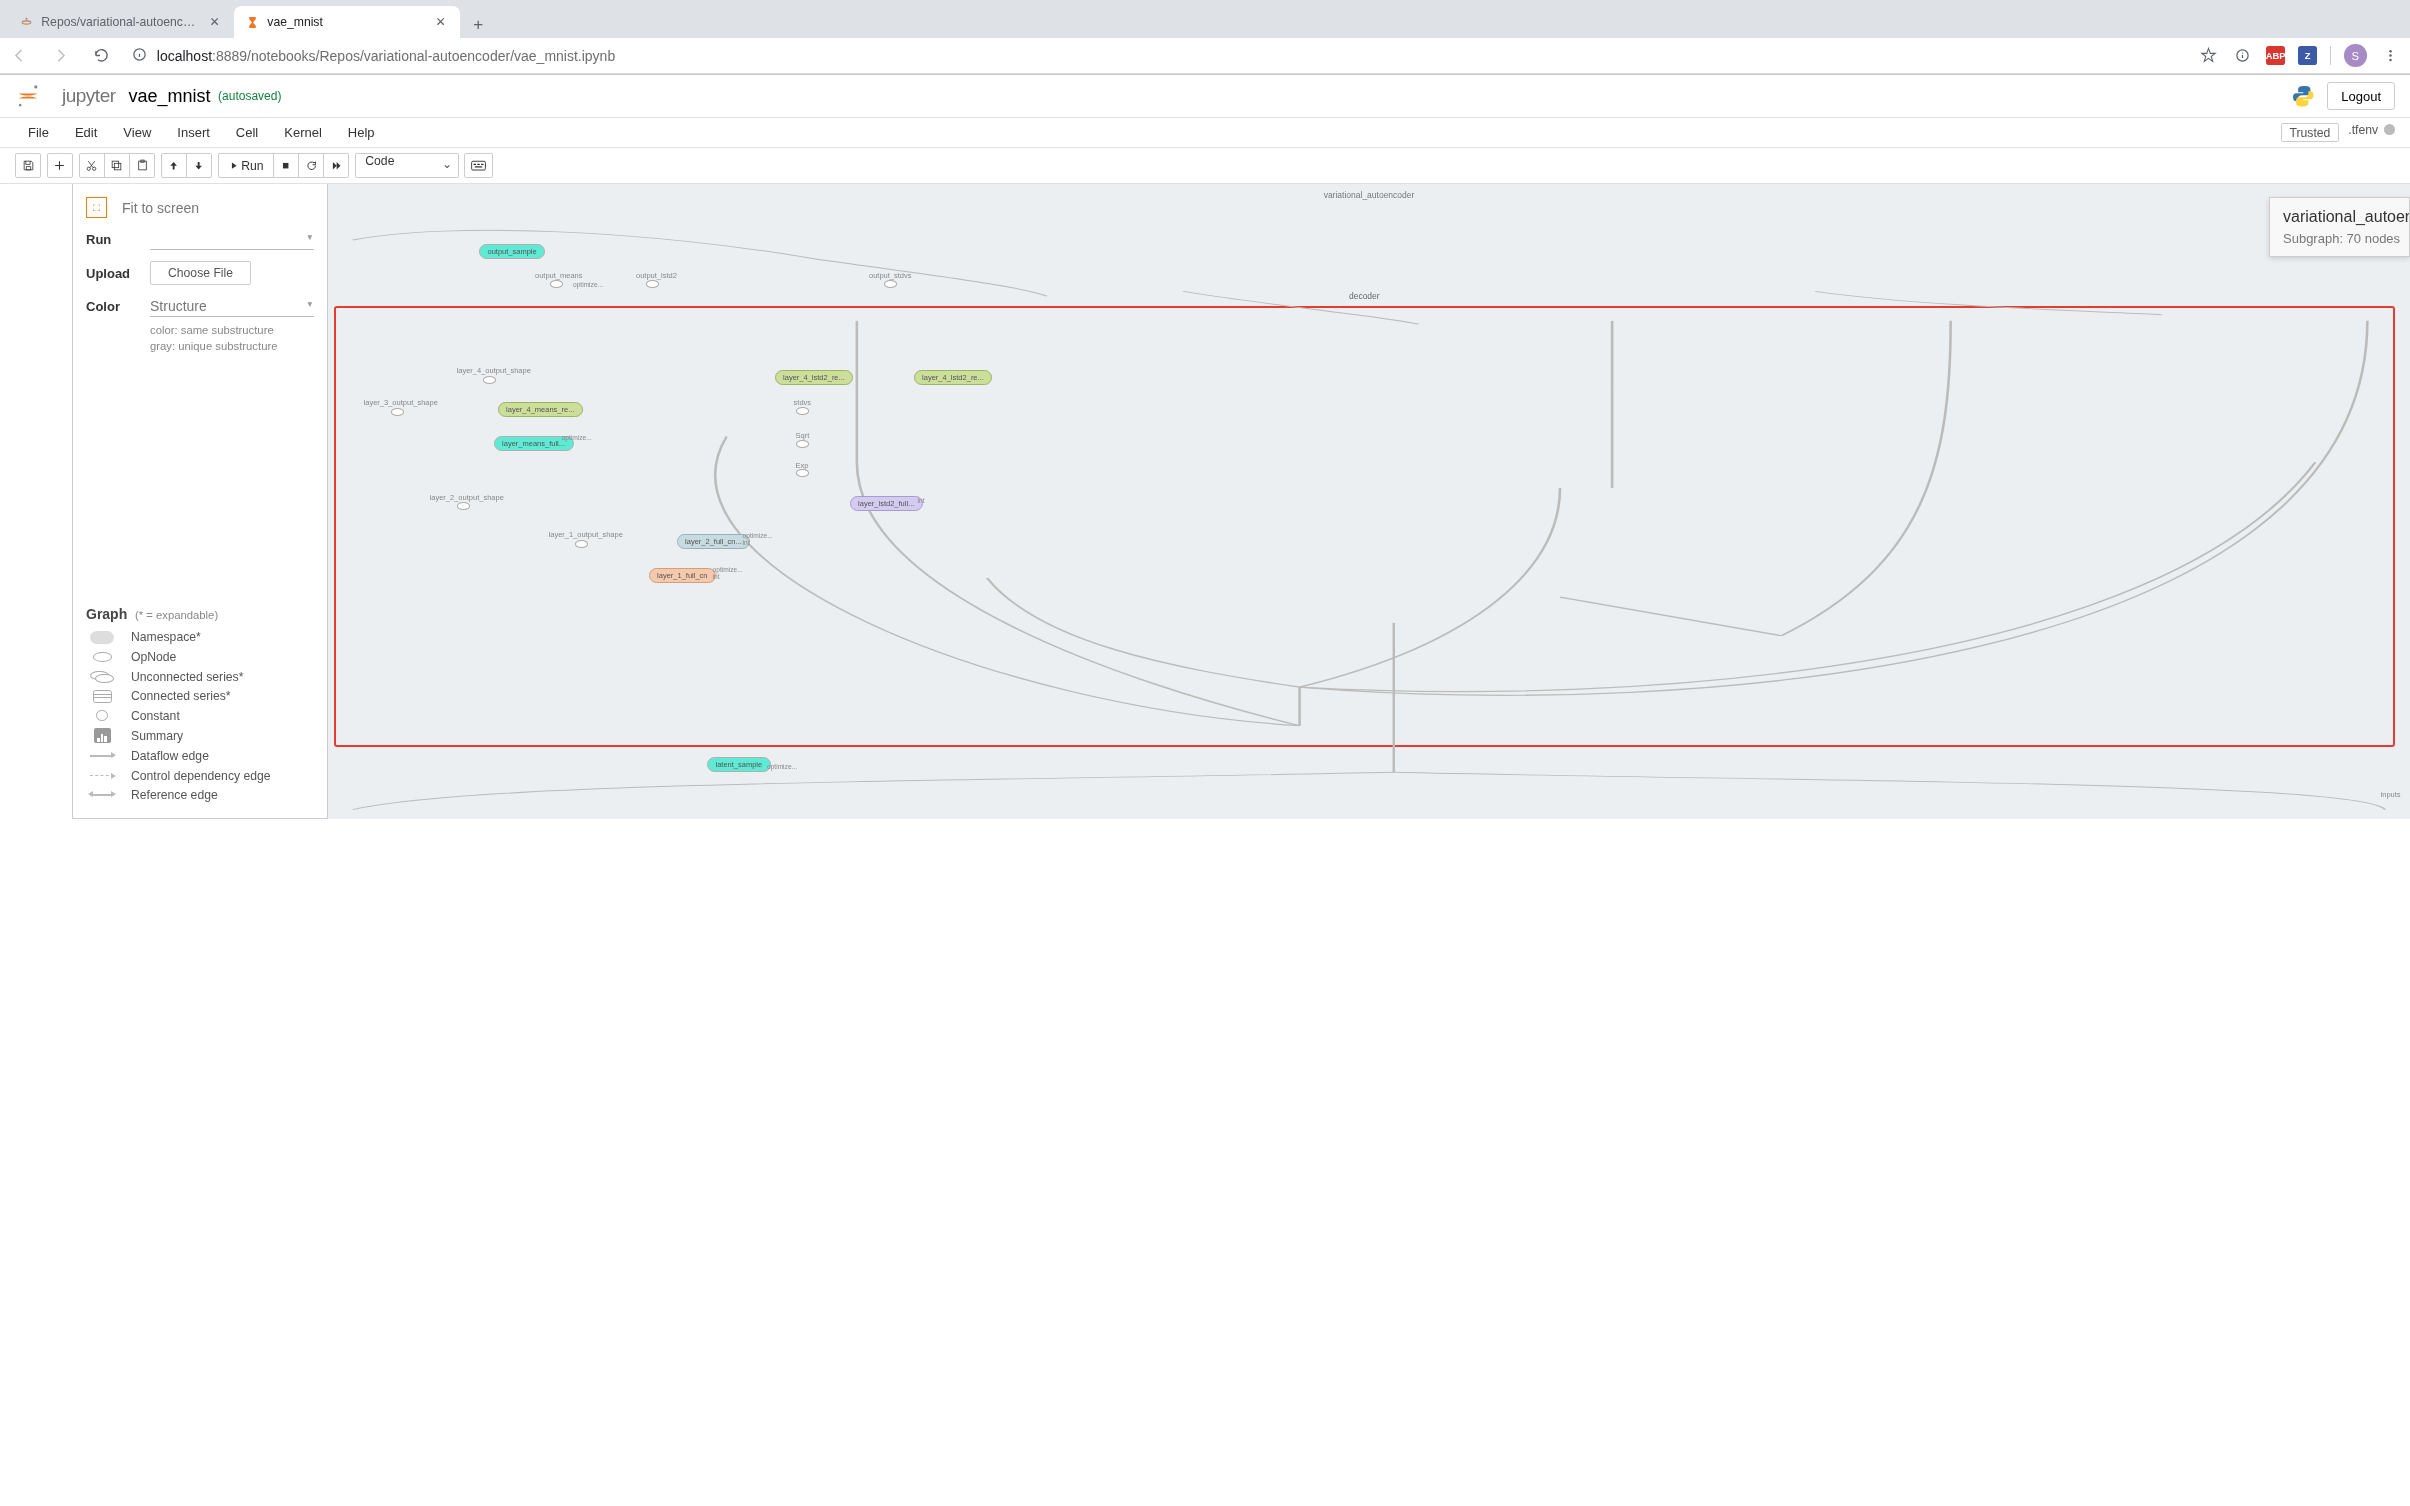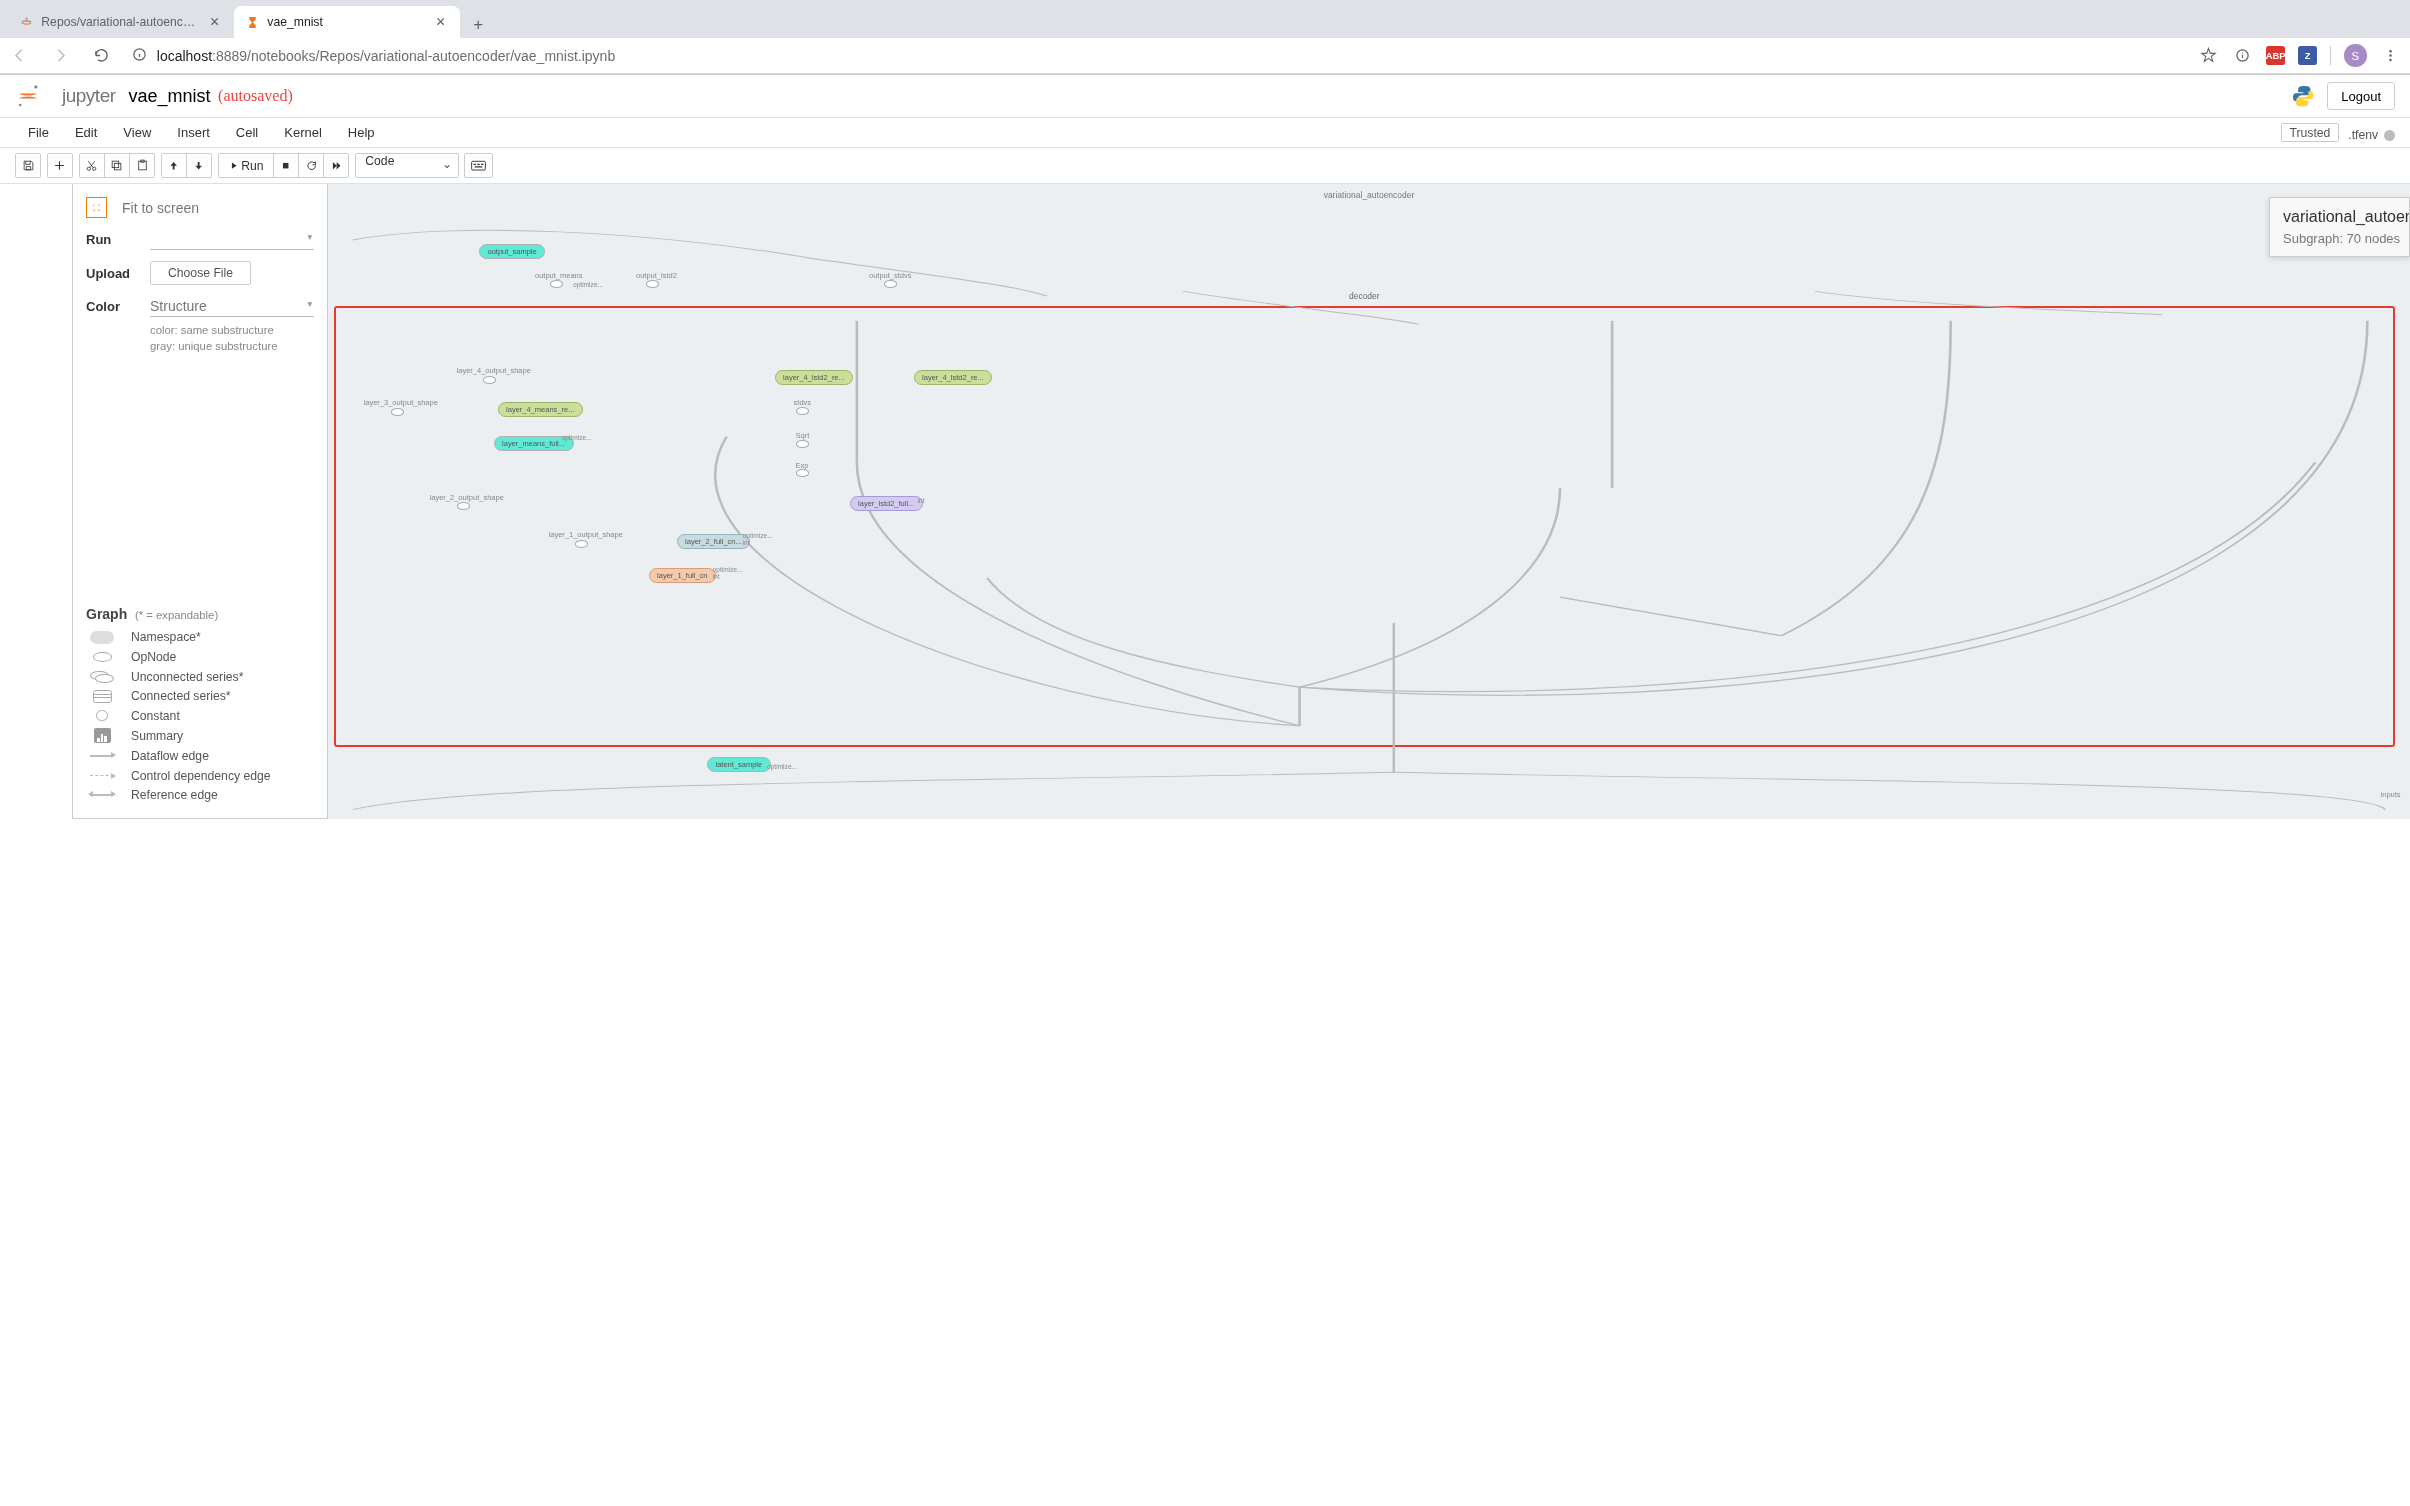--- a/index.html
+++ b/index.html
@@ -24,29 +24,29 @@
 .right-icons { display: flex; align-items: center; gap: 13px; }
 .ext-badge { width: 19px; height: 19px; border-radius: 2.8px; display: flex; align-items: center; justify-content: center; font-size: 9.4px; font-weight: bold; color: #fff; }
 .avatar { width: 22.6px; height: 22.6px; border-radius: 50%; background: #a78bc7; color: #fff; display: flex; align-items: center; justify-content: center; font-size: 11.3px; }
 
 
 .jp-header { display: flex; align-items: center; height: 43px; padding: 0 15px; border-bottom: 0.9px solid #e0e0e0; }
 .jp-logo { display: flex; align-items: center; gap: 21px; }
 .jp-logo-mark { width: 26px; height: 26px; }
 .jp-logo-text { font-size: 19px; color: #757575; letter-spacing: -0.5px; }
 .jp-title { font-size: 18px; color: #000; margin-left: 13px; }
-.jp-status { font-size: 16px; color: #ef4444; margin-left: 7.5px; font-family: Liberation Serif, serif; }
+.jp-status { font-size: 12px; color: #15803d; margin-left: 7.5px; }
 .jp-header-right { margin-left: auto; display: flex; align-items: center; gap: 11.3px; }
 .py-logo { width: 24.5px; height: 24.5px; }
 .logout-btn { border: 0.9px solid #ccc; padding: 5.6px 13px; border-radius: 2.8px; font-size: 13px; background: #fff; cursor: pointer; }
 
 
 .menubar { display: flex; align-items: center; height: 30px; padding: 0 15px; border-bottom: 0.9px solid #e0e0e0; font-size: 13px; color: #333; }
 .menubar .m { padding: 3.8px 13px; cursor: pointer; }
-.menubar-right { margin-left: auto; display: flex; align-items: flex-end; gap: 9.4px; font-size: 12.2px; color: #555; padding-left: 8px; }
+.menubar-right { margin-left: auto; display: flex; align-items: flex-start; gap: 9.4px; font-size: 12.2px; color: #555; padding-left: 8px; }
 .trusted { border: 0.9px solid #ccc; padding: 1.9px 7.5px; border-radius: 1.9px; font-size: 12.2px; }
 .kname { display: flex; align-items: center; gap: 5.6px; }
 .kdot { width: 11.3px; height: 11.3px; border-radius: 50%; background: #bbb; }
 
 
 .toolbar { display: flex; align-items: center; height: 36px; padding: 3.8px 15px; border-bottom: 0.9px solid #e0e0e0; gap: 5.6px; }
 .tbtn { border: 0.9px solid #ccc; background: #fff; height: 24.5px; min-width: 26px; padding: 0 5.6px; display: flex; align-items: center; justify-content: center; border-radius: 1.9px; cursor: pointer; font-size: 12.2px; }
 .tbtn-group { display: flex; }
 .tbtn-group .tbtn { border-radius: 0; margin-left: -0.9px; }
 .tbtn-group .tbtn:first-child { border-radius: 1.9px 0 0 1.9px; margin-left: 0; }

